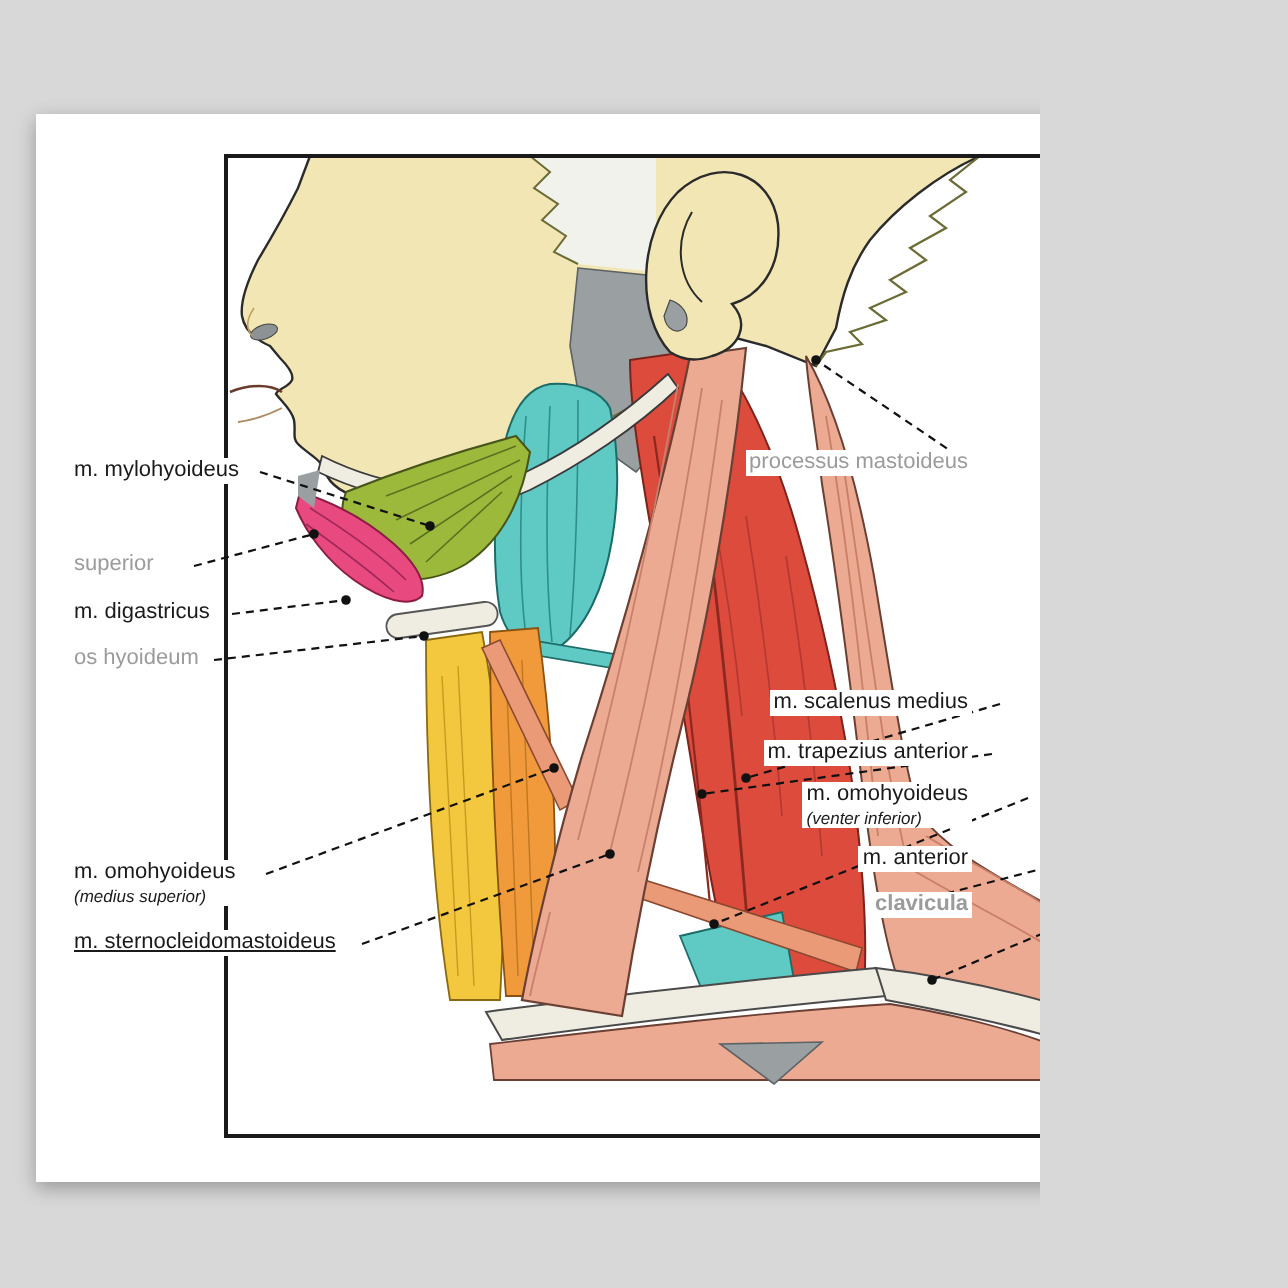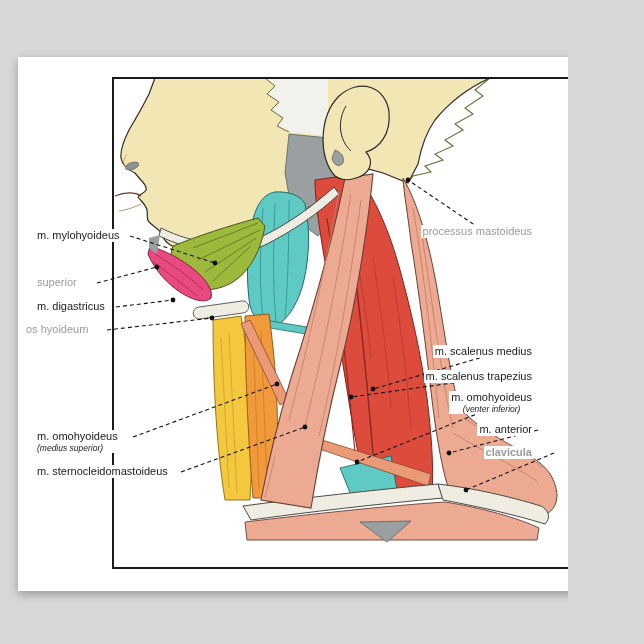--- a/index.html
+++ b/index.html
@@ -1,24 +1,24 @@
 <!DOCTYPE html>
 <html><head>
 <meta charset="utf-8">
 <style>
   html,body{margin:0;padding:0;}
   body{background:#d8d8d8;font-family:"Liberation Sans",sans-serif;}
-  .stage{position:relative;width:568px;height:644px;overflow:hidden;background:#d8d8d8;}
+  .stage{position:relative;width:520px;height:644px;overflow:hidden;background:#d8d8d8;}
   .poster{position:absolute;left:18px;top:57px;width:608px;height:534px;background:#ffffff;
           box-shadow:0 3px 9px rgba(0,0,0,0.30);}
   .art{position:absolute;left:0;top:0;width:644px;height:644px;}
   .lbl{position:absolute;font-size:11px;line-height:13px;color:#1a1a1a;background:#ffffff;
        padding:0 2px;white-space:nowrap;}
   .lbl .sub{display:block;font-size:8.5px;line-height:10px;font-style:italic;}
-  .lbl.right{text-align:center;}
+  .lbl.right{text-align:left;}
 </style>
 </head>
 <body style="background: rgb(216, 216, 216);">
 
 <div class="stage">
   <div class="poster"></div>
 
   <svg class="art" width="644" height="644" viewBox="0 0 644 644">
     <defs>
       <clipPath id="frameClip">
@@ -179,23 +179,23 @@
       <circle cx="351" cy="397" r="2.4"></circle>
       <circle cx="357" cy="462" r="2.4"></circle>
       <circle cx="449" cy="453" r="2.4"></circle>
       <circle cx="466" cy="490" r="2.4"></circle>
     </g>
   </svg>
 
   <div class="lbl" style="left: 35px; top: 229px; color: rgb(26, 26, 26);"><span>m. mylohyoideus</span></div>
   <div class="lbl" style="left: 35px; top: 276px; color: rgb(155, 155, 155);"><span>superior</span></div>
   <div class="lbl" style="left: 35px; top: 300px; color: rgb(26, 26, 26);"><span>m. digastricus</span></div>
-  <div class="lbl" style="left: 24px; top: 323px; color: rgb(155, 155, 155);"><span>os hyoideum</span></div>
+  <div class="lbl" style="left: 35px; top: 323px; color: rgb(155, 155, 155);"><span>os hyoideum</span></div>
   <div class="lbl" style="left: 35px; top: 430px; color: rgb(26, 26, 26);"><span>m. omohyoideus</span><span class="sub">(medius superior)</span></div>
-  <div class="lbl" style="left: 35px; top: 465px; color: rgb(26, 26, 26);"><span>m. sternocleidomastoideus</span></div>
+  <div class="lbl" style="left: 35px; top: 465px; color: rgb(26, 26, 26); text-decoration: underline;"><span>m. sternocleidomastoideus</span></div>
 
   <div class="lbl right" style="right: 34px; top: 225px; color: rgb(155, 155, 155);"><span>processus mastoideus</span></div>
   <div class="lbl right" style="right: 34px; top: 345px; color: rgb(26, 26, 26); margin-left: 48px;"><span>m. scalenus medius</span></div>
-  <div class="lbl right" style="right: 34px; top: 370px; color: rgb(26, 26, 26);"><span>m. scalenus trapezius</span></div>
+  <div class="lbl right" style="right: 34px; top: 370px; color: rgb(26, 26, 26);"><span>m. trapezius anterior</span></div>
   <div class="lbl right" style="right: 34px; top: 391px; color: rgb(26, 26, 26);"><span>m. omohyoideus</span><span class="sub">(venter inferior)</span></div>
   <div class="lbl right" style="right: 34px; top: 423px; color: rgb(26, 26, 26);"><span>m. anterior</span></div>
   <div class="lbl right" style="right: 34px; top: 446px; color: rgb(155, 155, 155); font-weight: bold;"><span>clavicula</span></div>
 </div>
 
 </body></html>

